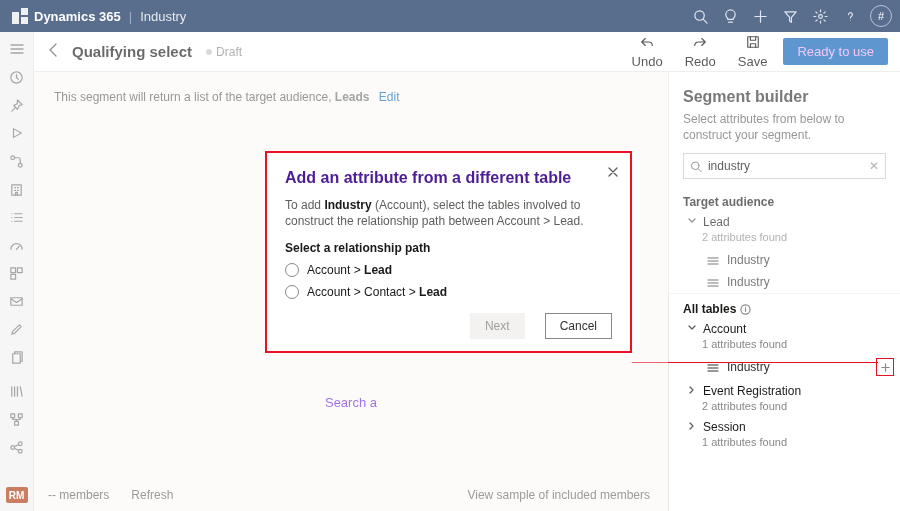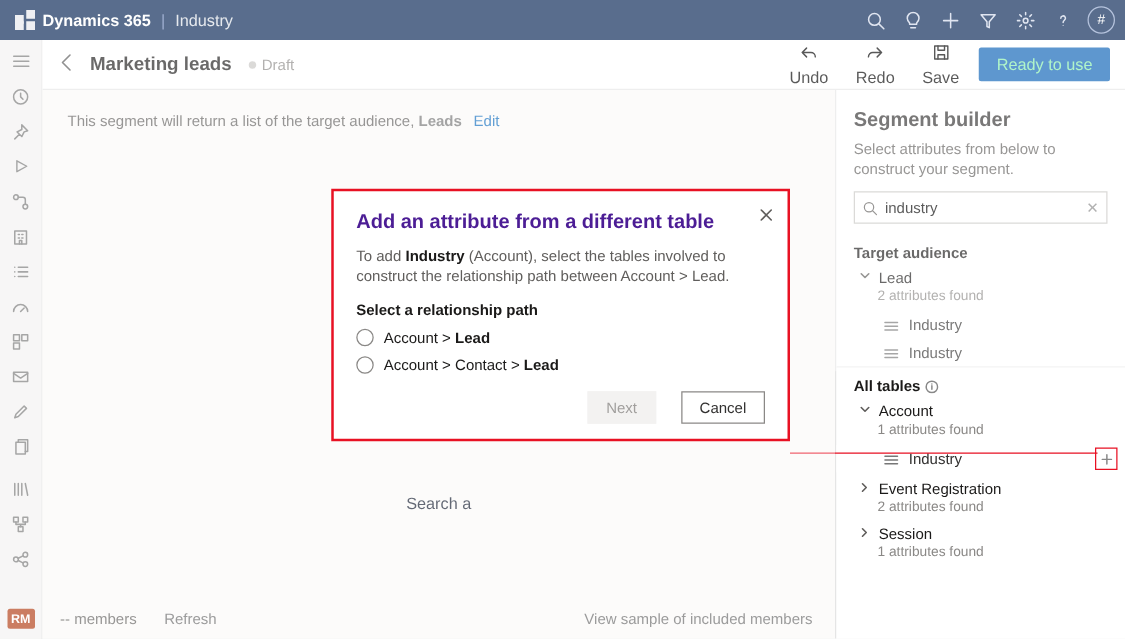--- a/index.html
+++ b/index.html
@@ -32,29 +32,29 @@
 
   
   .cmdbar { position: absolute; left: 34px; right: 0; top: 32px; height: 40px; background: #fff; border-bottom: 1px solid #e5e5e5; display: flex; align-items: center; padding: 0 12px; gap: 10px; }
   .cmdbar .back { color: #575757; cursor: pointer; }
   .cmdbar .title { font-size: 15px; font-weight: 600; color: #1b1a19; }
   .cmdbar .status { display: flex; align-items: center; gap: 4px; color: #8a8886; font-size: 12px; margin-left: 4px; }
   .cmdbar .status .dot { width: 6px; height: 6px; border-radius: 50%; background: #c8c6c4; }
   .cmdbar .flex { flex: 1; }
   .cmdbtn { display: flex; align-items: center; gap: 5px; color: #000000; font-size: 13px; padding: 4px 6px; cursor: pointer; flex-direction: column; }
   .cmdbtn svg { width: 14px; height: 14px; }
-  .primary { background: #0860b6; color: #86efac; padding: 6px 14px; border-radius: 2px; font-size: 13px; cursor: pointer; }
+  .primary { background: #0860b6; color: #f0abfc; padding: 6px 14px; border-radius: 2px; font-size: 13px; cursor: pointer; }
 
   
   .workspace { position: absolute; left: 34px; top: 72px; right: 0; bottom: 0; display: flex; }
   .canvas { flex: 1; position: relative; background: #faf9f8; }
   .canvas .intro { padding: 18px 20px 10px; font-size: 12px; color: #605e5c; }
   .canvas .intro b { font-weight: 600; color: #737373; }
   .canvas .intro .editlink { color: #0f6cbd; margin-left: 6px; cursor: pointer; }
-  .canvas .centerhint { position: absolute; left: 0; right: 0; top: 323px; text-align: center; font-size: 13px; color: #0f172a; }
+  .canvas .centerhint { position: absolute; left: 0; right: 0; top: 323px; text-align: center; font-size: 13px; color: #6d28d9; }
   .canvas .footer { position: absolute; left: 0; right: 4px; bottom: 0; height: 32px; display: flex; align-items: center; padding: 0 14px; font-size: 12px; color: #605e5c; gap: 22px; }
   .canvas .footer .f1 { font-weight: 400; }
   .canvas .footer .refresh { color: #666; cursor: pointer; }
   .canvas .footer .fflex { flex: 1; }
   .canvas .footer .sample { color: #666; cursor: pointer; }
 
   
   .panel { width: 232px; background: #fff; border-left: 1px solid #e5e5e5; display: flex; flex-direction: column; font-size: 12px; overflow: hidden; }
   .panel .ptitle { font-size: 16px; font-weight: 600; padding: 16px 14px 6px; }
   .panel .pdesc { padding: 0 14px 10px; color: #605e5c; line-height: 1.3; }
@@ -232,21 +232,21 @@
       </svg>
     </div>
   <div class="railgap"></div>
   <div class="areabox">RM</div>
 </div>
 
 <div class="cmdbar">
   <div class="back"><svg width="16" height="16" viewBox="0 0 16 16">
         <path d="M10 2L4 8l6 6"></path>
       </svg></div>
-  <div class="title">Marketing leads</div>
+  <div class="title">Qualifying select</div>
   <div class="status">
     <div class="dot"></div>
     <span>Draft</span>
   </div>
   <div class="flex"></div>
   <div class="cmdbtn">
       <svg viewBox="0 0 16 16">
         <path d="M6 4L2 8l4 4M2 8h8a4 4 0 0 1 4 4"></path>
       </svg>
       <span>Undo</span>

